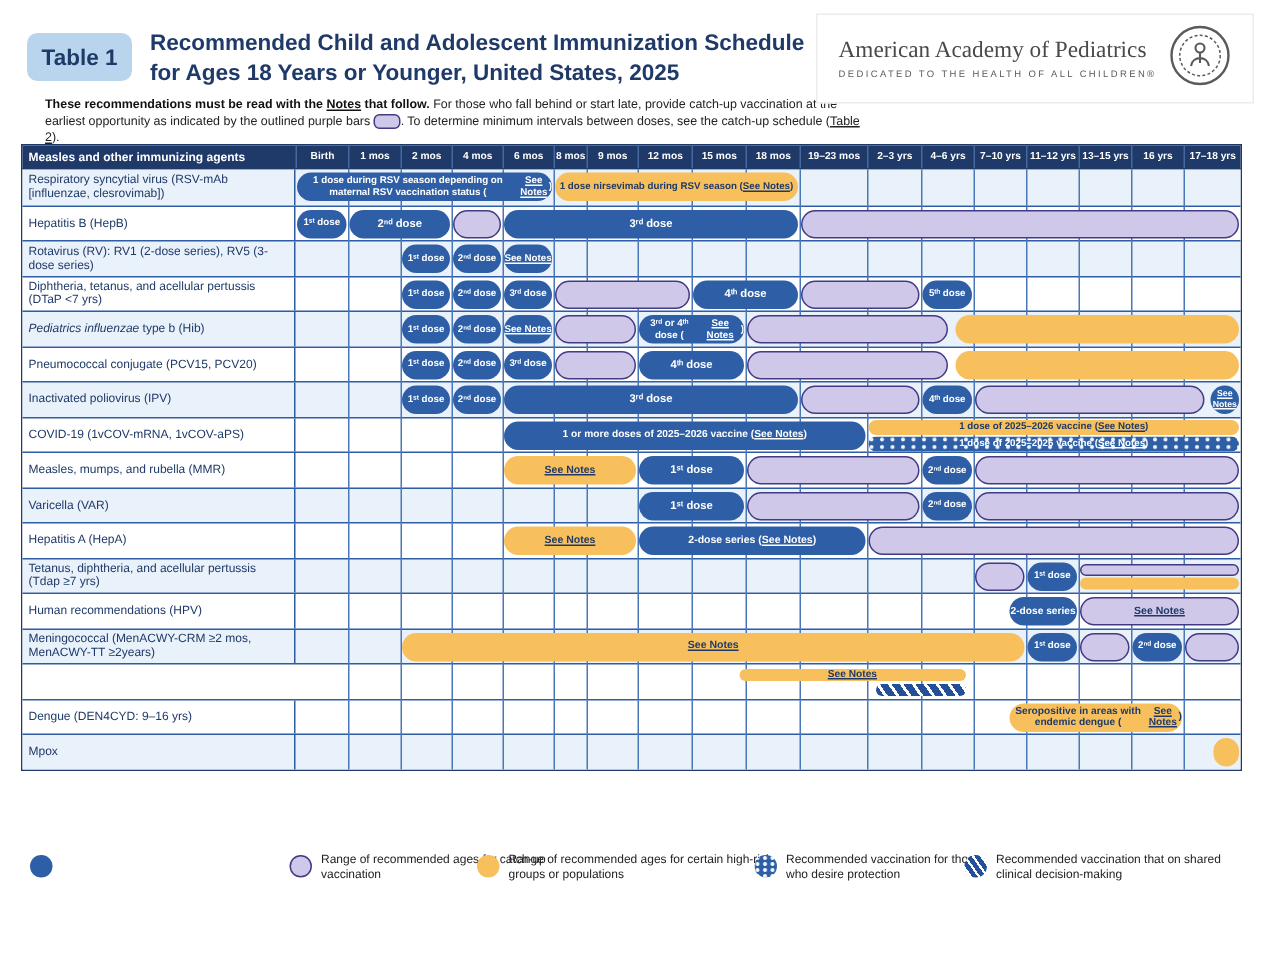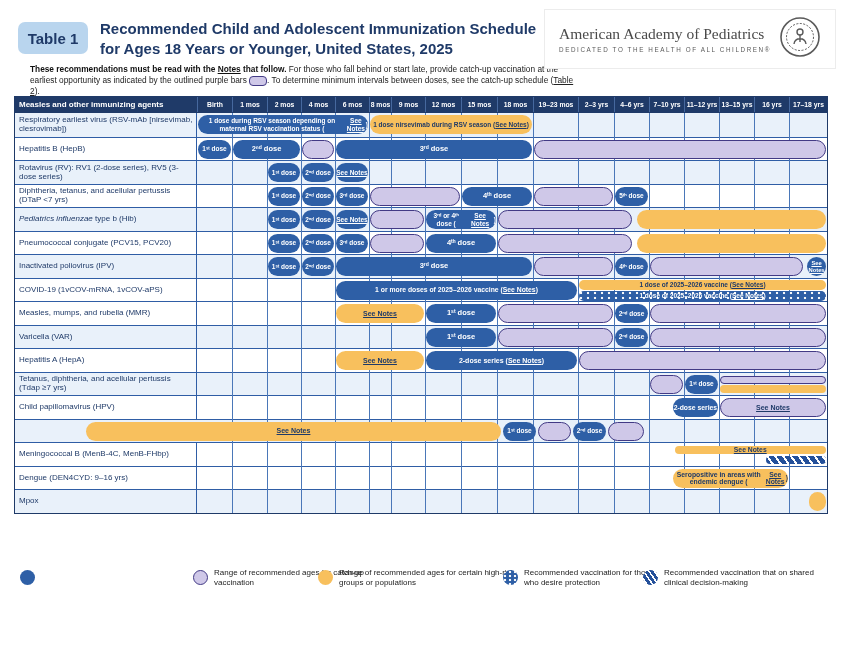--- a/index.html
+++ b/index.html
@@ -108,21 +108,21 @@
         <div class="hcell" style="width: 35px;">4–6 yrs</div>
         <div class="hcell" style="width: 35px;">7–10 yrs</div>
         <div class="hcell" style="width: 35px;">11–12 yrs</div>
         <div class="hcell" style="width: 35px;">13–15 yrs</div>
         <div class="hcell" style="width: 35px;">16 yrs</div>
         <div class="hcell" style="width: 38px;">17–18 yrs</div>
       </div>
     <div class="tbody" id="tbody">
         <div class="trow rlight">
           <div class="lcell">
-            <span>Respiratory earliest virus (RSV-mAb [nirsevimab, clesrovimab])</span>
+            <span>Respiratory syncytial virus (RSV-mAb [influenzae, clesrovimab])</span>
           </div>
           <div class="bars">
             <div class="bar b-blue" style="left: 1px; width: 170px; top: 2px; height: 19px; border-radius: 9.5px; font-size: 6.5px;">1 dose during RSV season depending on maternal RSV vaccination status (<span class="u">See Notes</span>)</div>
             <div class="bar b-orange" style="left: 173px; width: 162px; top: 2px; height: 19px; border-radius: 9.5px; font-size: 6.5px;">1 dose nirsevimab during RSV season (<span class="u">See Notes</span>)</div>
           </div>
         </div>
         <div class="trow rwhite">
           <div class="lcell">
             <span>Hepatitis B (HepB)</span>
           </div>
@@ -259,44 +259,44 @@
           </div>
           <div class="bars">
             <div class="bar b-purple" style="left: 453px; width: 33px; top: 2px; height: 19px; border-radius: 9.5px; font-size: 7.5px;"></div>
             <div class="bar b-blue" style="left: 488px; width: 33px; top: 2px; height: 19px; border-radius: 9.5px; font-size: 6.5px;">1ˢᵗ dose</div>
             <div class="bar b-purple" style="left: 523px; width: 106px; top: 3px; height: 8px; border-radius: 4px; font-size: 7.5px;"></div>
             <div class="bar b-orange" style="left: 523px; width: 106px; top: 12.5px; height: 8px; border-radius: 4px; font-size: 7.5px;"></div>
           </div>
         </div>
         <div class="trow rwhite">
           <div class="lcell">
-            <span>Child papillomavirus (HPV)</span>
+            <span>Human recommendations (HPV)</span>
           </div>
           <div class="bars">
             <div class="bar b-blue" style="left: 475.75px; width: 45.25px; top: 2px; height: 19px; border-radius: 9.5px; font-size: 6.8px;">2-dose series</div>
             <div class="bar b-purple" style="left: 523px; width: 106px; top: 2px; height: 19px; border-radius: 9.5px; font-size: 7px;">
               <span class="u">See Notes</span>
             </div>
           </div>
         </div>
         <div class="trow rlight">
+          <div class="lcell">
+            <span>Meningococcal (MenACWY-CRM ≥2 mos, MenACWY-TT ≥2years)</span>
+          </div>
           <div class="bars">
             <div class="bar b-orange" style="left: 71px; width: 415px; top: 2px; height: 19px; border-radius: 9.5px; font-size: 7px;">
               <span class="u">See Notes</span>
             </div>
             <div class="bar b-blue" style="left: 488px; width: 33px; top: 2px; height: 19px; border-radius: 9.5px; font-size: 6.5px;">1ˢᵗ dose</div>
             <div class="bar b-purple" style="left: 523px; width: 33px; top: 2px; height: 19px; border-radius: 9.5px; font-size: 7.5px;"></div>
             <div class="bar b-blue" style="left: 558px; width: 33px; top: 2px; height: 19px; border-radius: 9.5px; font-size: 6.5px;">2ⁿᵈ dose</div>
             <div class="bar b-purple" style="left: 593px; width: 36px; top: 2px; height: 19px; border-radius: 9.5px; font-size: 7.5px;"></div>
           </div>
         </div>
         <div class="trow rwhite">
-          <div class="lcell">
-            <span>Meningococcal B (MenB-4C, MenB-FHbp)</span>
-          </div>
           <div class="bars">
             <div class="bar b-orange" style="left: 477.5px; width: 151.5px; top: 3px; height: 8px; border-radius: 4px; font-size: 6.8px;">
               <span class="u">See Notes</span>
             </div>
             <div class="bar b-stripe" style="left: 568.5px; width: 60.5px; top: 12.5px; height: 8px; border-radius: 4px; font-size: 7.5px;"></div>
           </div>
         </div>
         <div class="trow rwhite">
           <div class="lcell">
             <span>Dengue (DEN4CYD: 9–16 yrs)</span>

